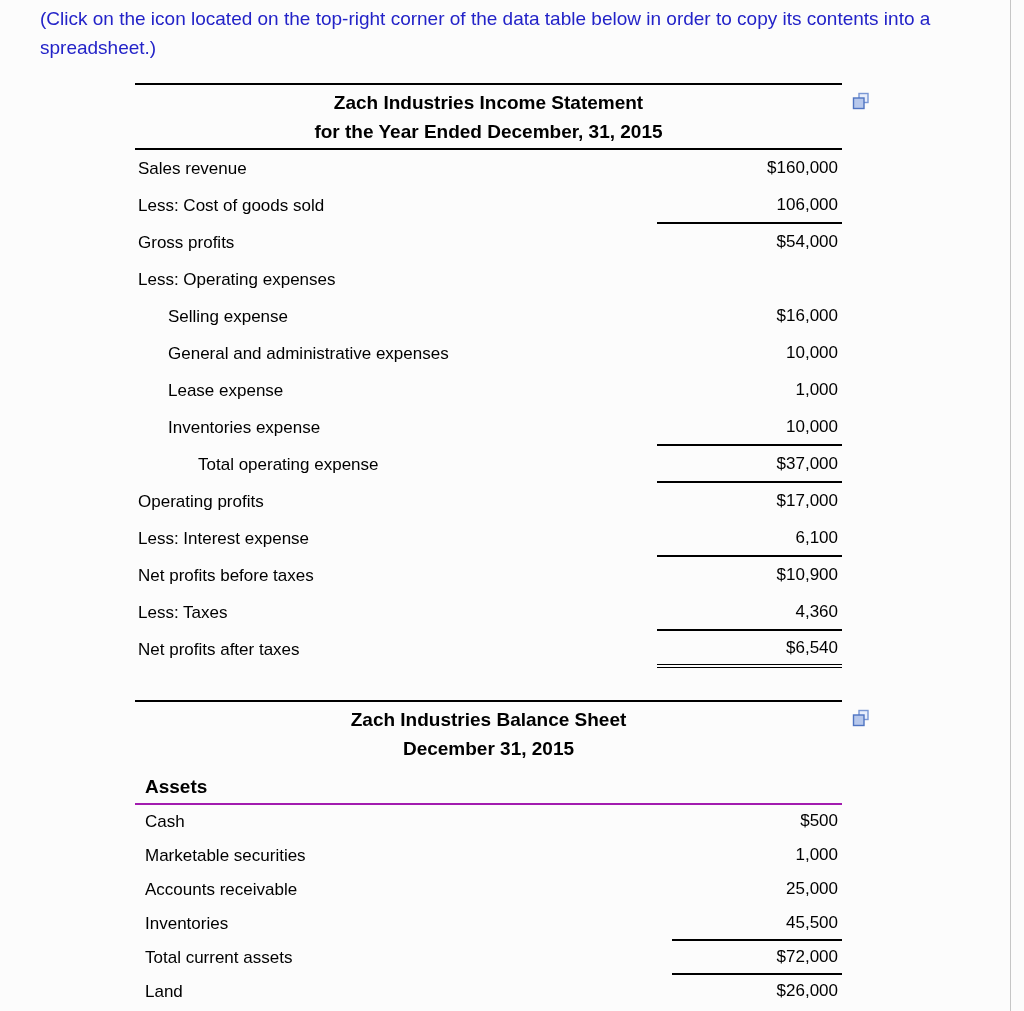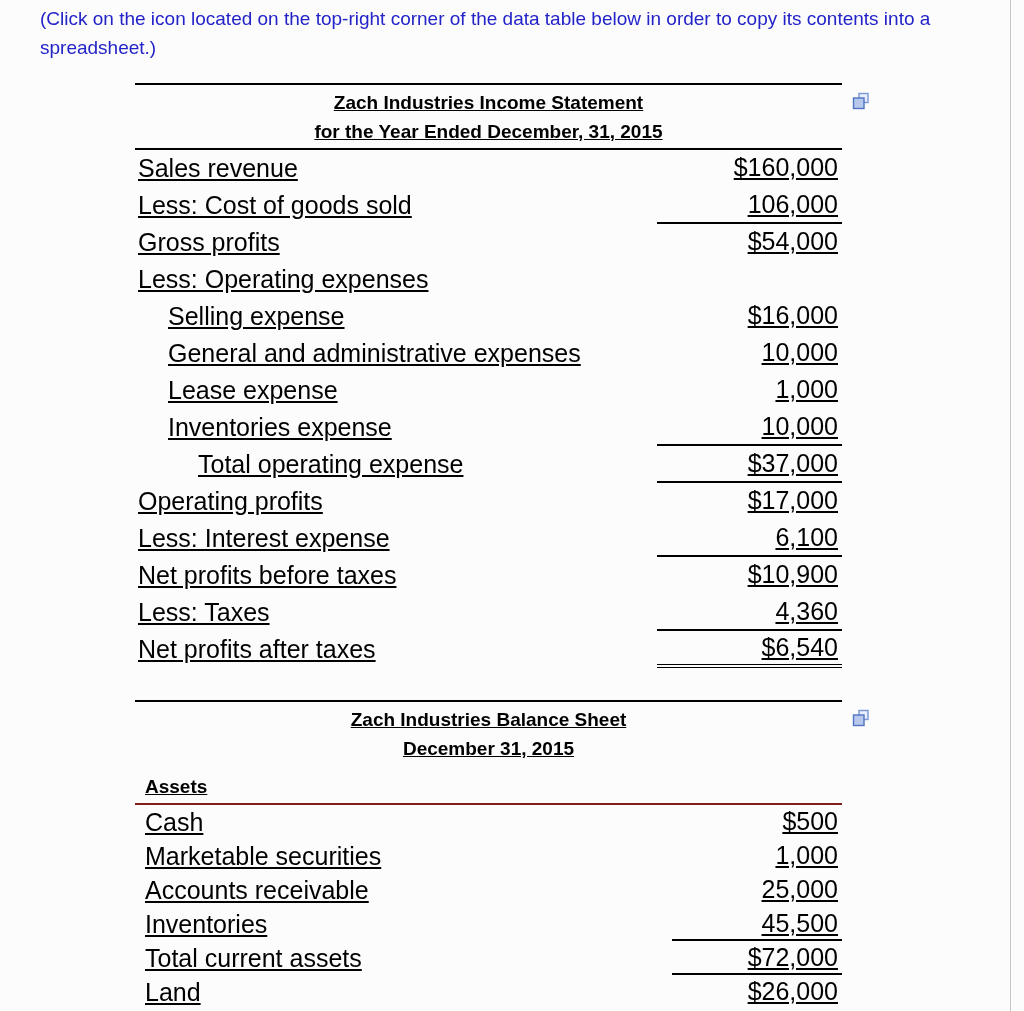--- a/index.html
+++ b/index.html
@@ -27,21 +27,20 @@
     font-size: 19px;
     line-height: 29px;
     color: #2323c8;
     margin-left: 36px;
   }
   .fin-table {
     position: absolute;
     left: 135px;
     width: 707px;
     border-top: 2px solid #000;
-    text-decoration: underline;
   }
   .fin-table.income { top: 83px; }
   .fin-table.balance { top: 700px; }
   .tbl-header {
     position: relative;
     text-align: center;
     font-weight: bold;
     font-size: 19px;
     line-height: 29px;
     padding: 3px 0 2px 0;
@@ -54,21 +53,21 @@
     width: 18px;
     height: 18px;
     cursor: pointer;
     display: inline-block;
   }
   .rows { width: 100%; }
   .trow {
     display: flex;
     justify-content: space-between;
     align-items: stretch;
-    font-size: 25px;
+    font-size: 17px;
   }
   .income .trow { height: 37px; }
   .balance .trow { height: 34px; }
   .tlabel {
     display: flex;
     align-items: center;
     padding-left: 3px;
     white-space: nowrap;
   }
   .balance .tlabel { padding-left: 10px; }
@@ -86,21 +85,21 @@
   .u-single { border-bottom: 2px solid #000; }
   .u-double { border-bottom: 4px double #000; }
   .u-none { border-bottom: 2px solid transparent; }
   .section-header {
     font-size: 19px;
     font-weight: bold;
     height: 34px;
     display: flex;
     align-items: center;
     padding-left: 10px;
-    border-bottom: 2px solid #7f1d1d;
+    border-bottom: 2px solid #a21caf;
     margin-top: 6px;
   }
 </style>
 </head>
 <body>
 
 <div class="instruction">(Click on the icon located on the top-right corner of the data table below in order to copy its contents into a spreadsheet.)</div>
 
 <div class="fin-table income">
   <div class="tbl-header">

